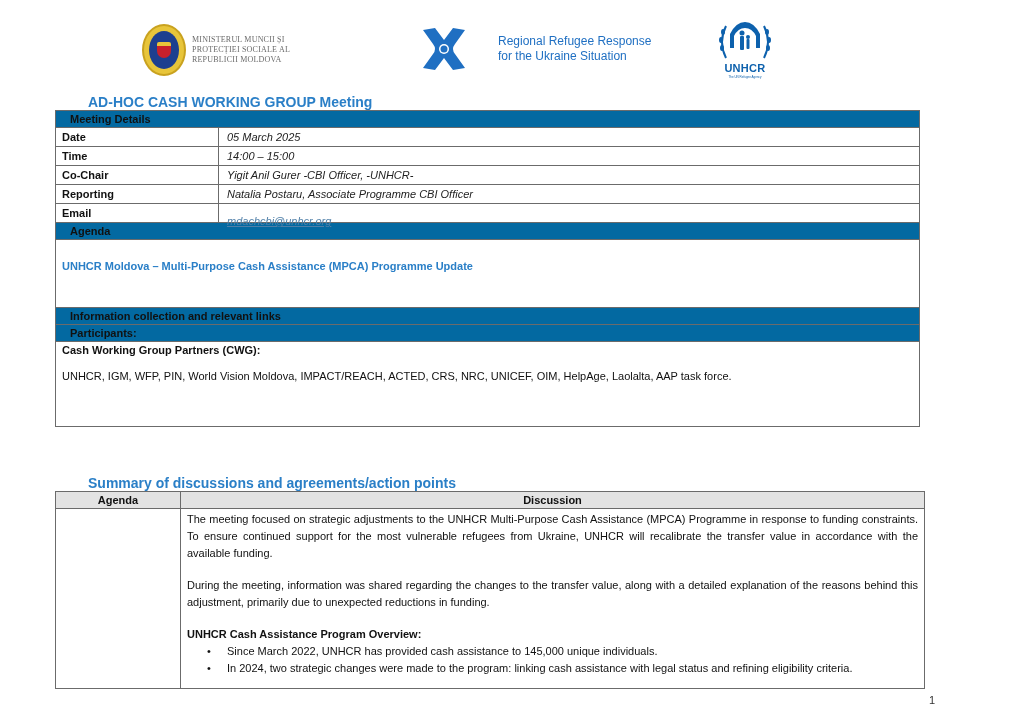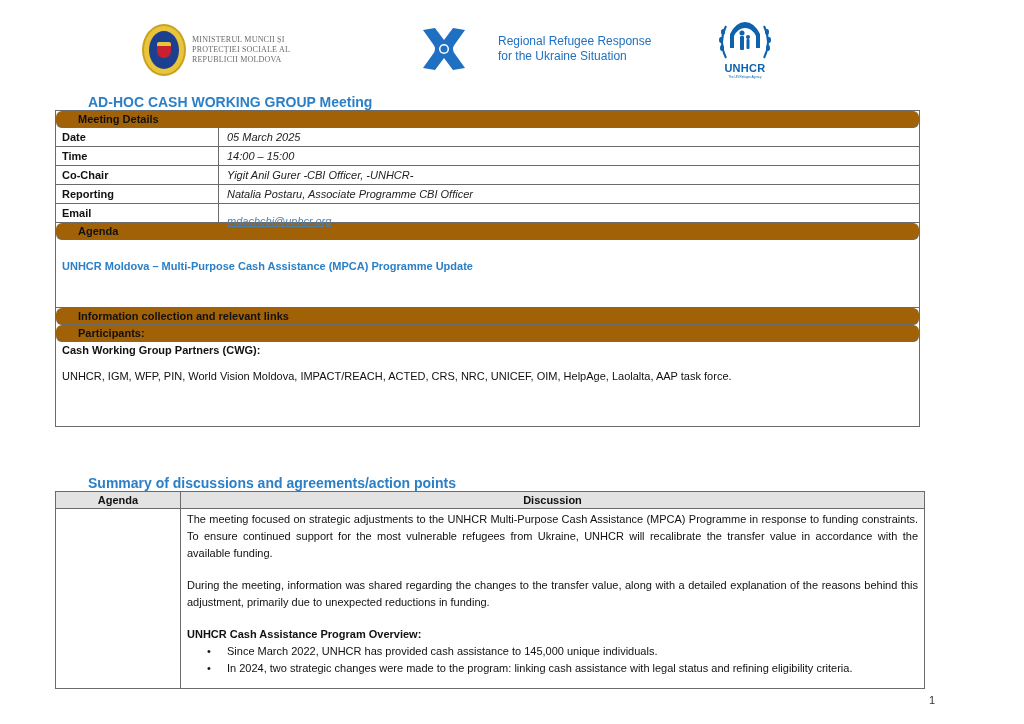--- a/index.html
+++ b/index.html
@@ -25,21 +25,21 @@
 
     
     .section-heading { position: absolute; font-weight: bold; font-size: 14px; color: #2a7fc7; white-space: nowrap; }
     #heading-1 { left: 88px; top: 94px; }
     #heading-2 { left: 88px; top: 475px; }
 
     
     .details { position: absolute; left: 55px; top: 110px; width: 865px; border: 1px solid #6b6b6b; }
     .drow { display: flex; border-bottom: 1px solid #6b6b6b; font-size: 11px; }
     .drow:last-child { border-bottom: none; }
-    .drow.head { background: #a16207; font-weight: bold; height: 17px; align-items: center; padding-left: 22px; border-radius: 6px; }
+    .drow.head { background: #0369a1; font-weight: bold; height: 17px; align-items: center; padding-left: 14px; }
     .drow.kv { height: 19px; }
     .drow.kv .k { width: 163px; border-right: 1px solid #6b6b6b; font-weight: bold; padding-left: 6px; display: flex; align-items: center; }
     .drow.kv .v { flex: 1; padding-left: 8px; font-style: italic; display: flex; align-items: center; color: #222; text-align: center; }
     .drow .v a, .link { color: #4f7fa8; text-decoration: underline; margin-top: 16px; }
     .agenda-body { height: 67px; padding: 20px 6px 0 6px; font-weight: bold; font-size: 11px; color: #2a7fc7; }
     .links-body { height: 29px; padding: 8px 0 0 8px; font-size: 11px; }
     .participants-body { height: 84px; padding: 2px 6px 0 6px; font-size: 11px; }
     .participants-body .ph { font-weight: bold; margin-bottom: 14px; }
 
     

